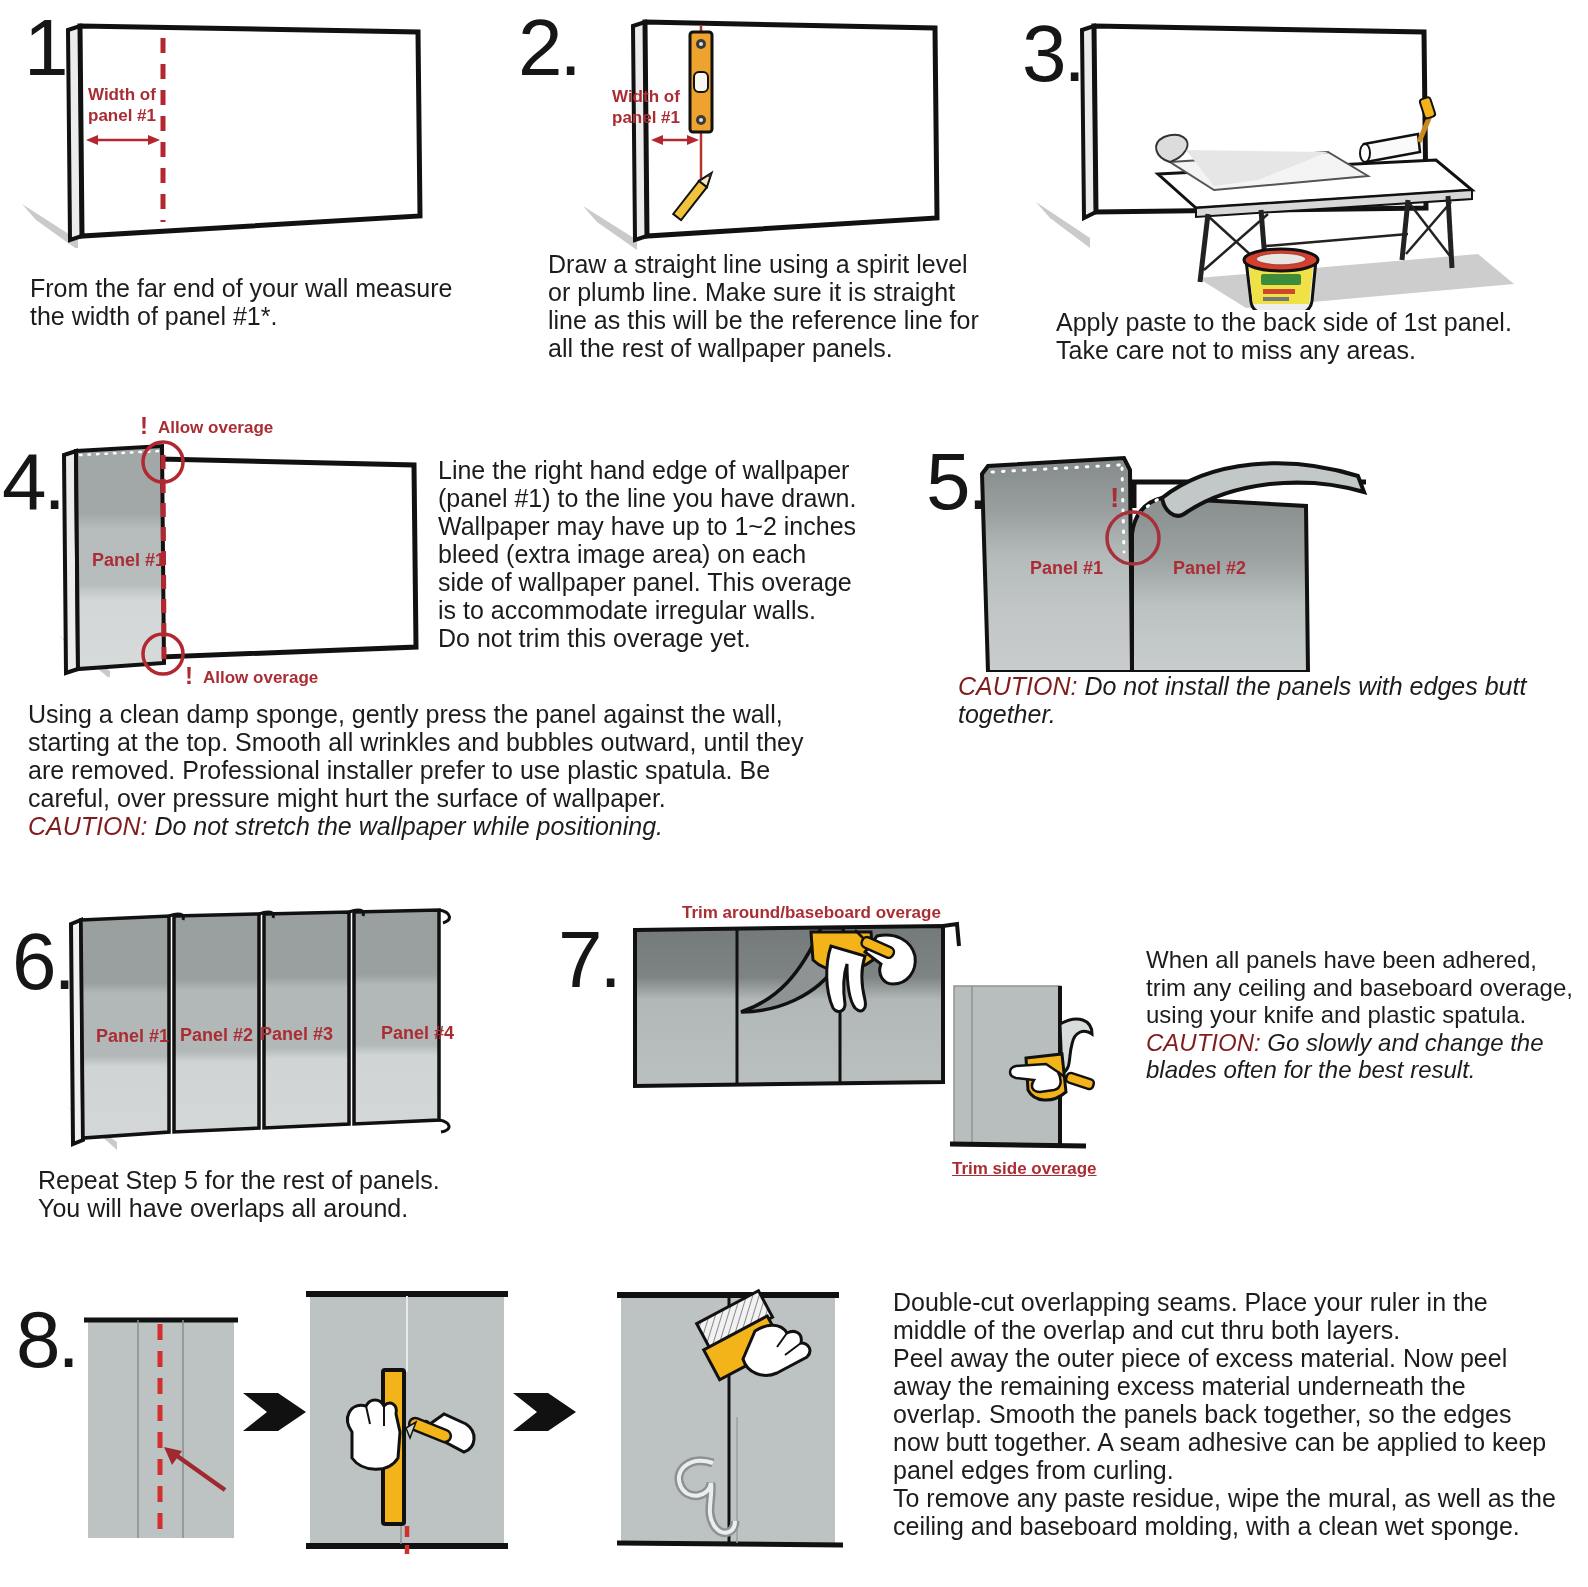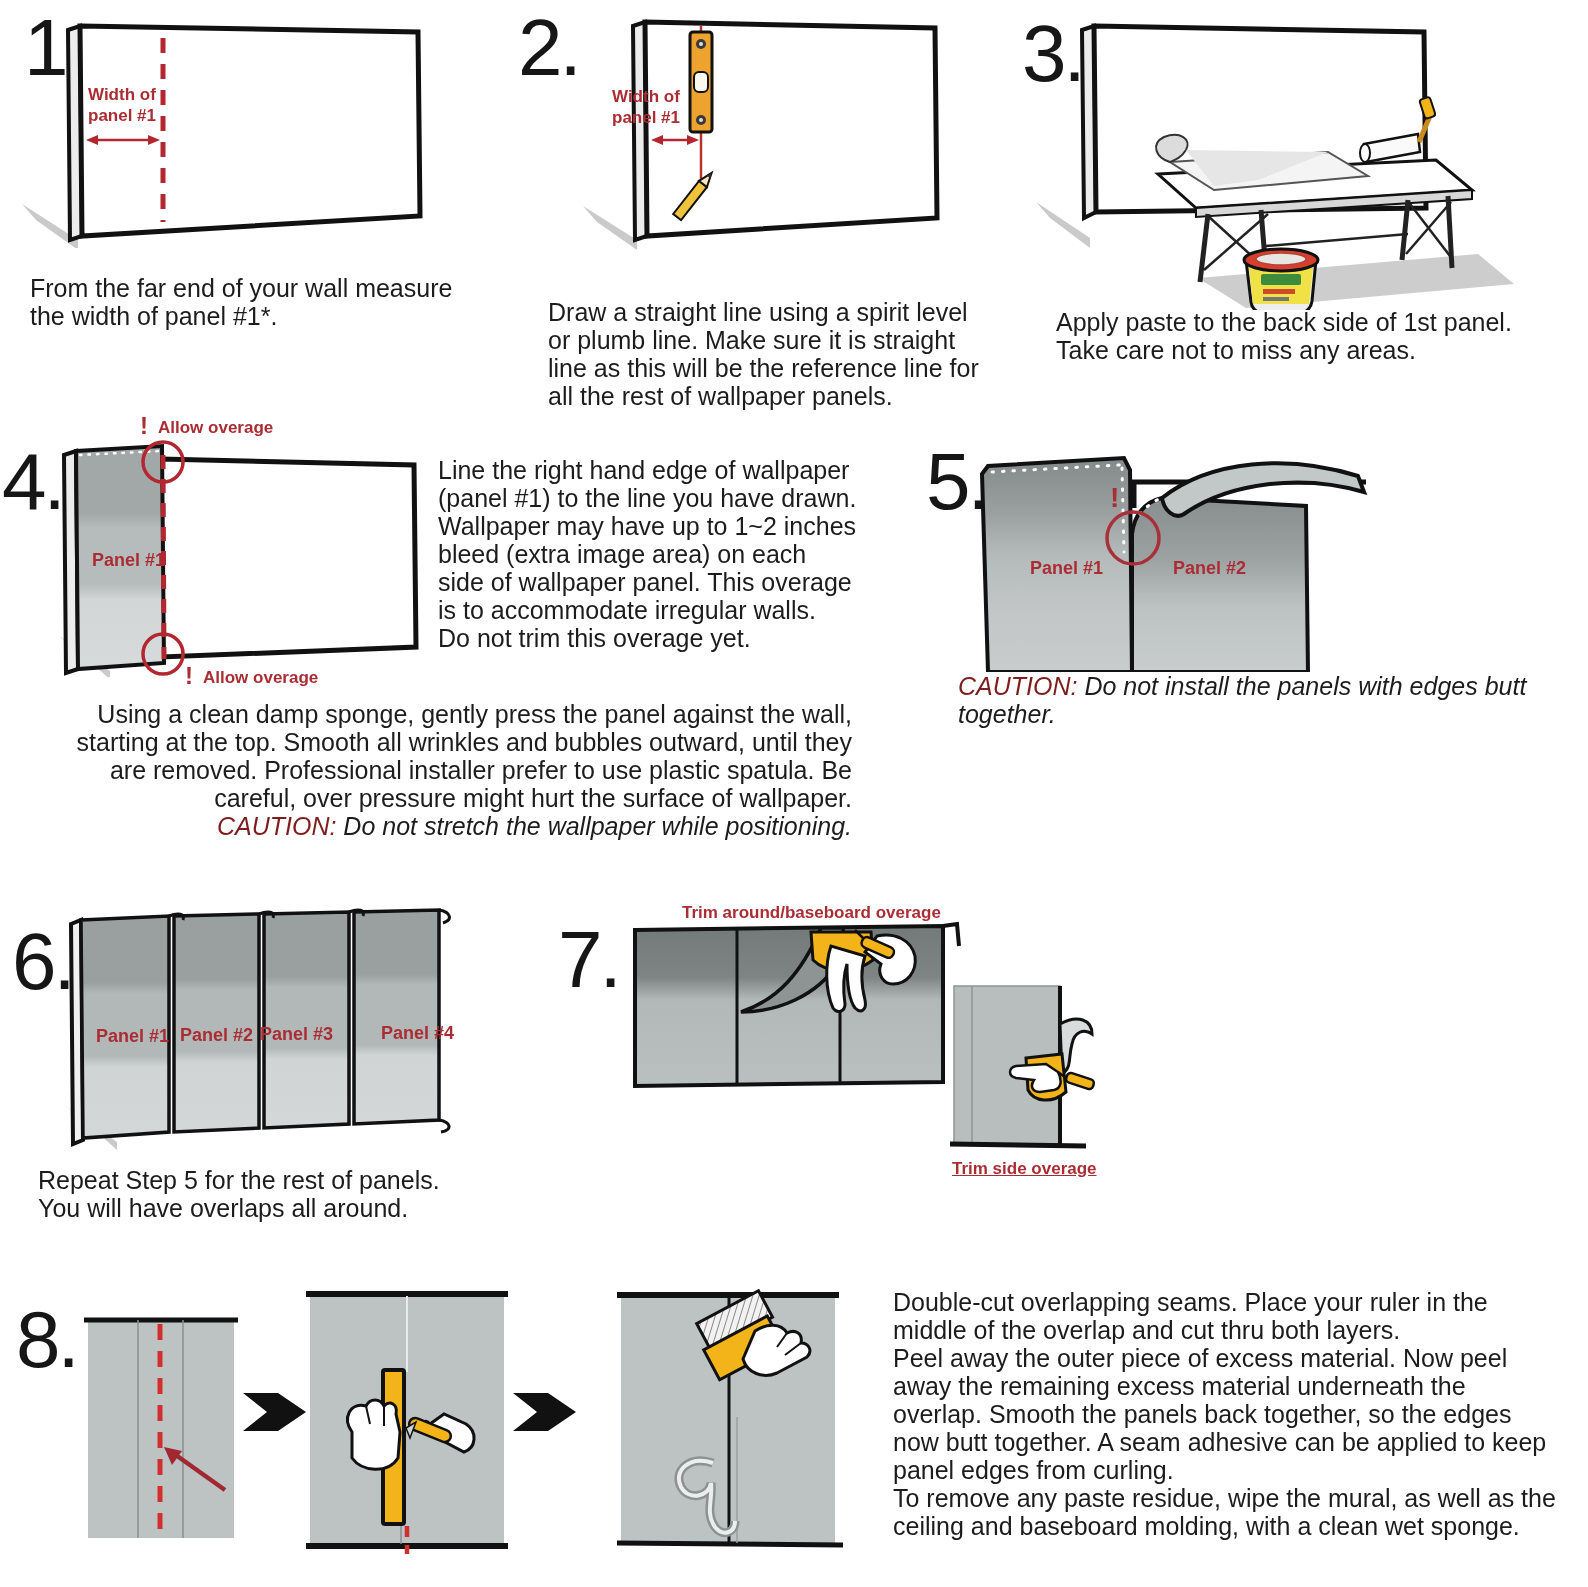--- a/index.html
+++ b/index.html
@@ -56,21 +56,21 @@
       <polygon points="-2,-9 2,-9 0,-14" fill="#333"></polygon>
     </g>
     <g stroke="#b22730" stroke-width="2.5">
       <line x1="82" y1="130" x2="120" y2="130"></line>
       <polygon points="76,130 88,125 88,135" fill="#b22730" stroke="none"></polygon>
       <polygon points="124,130 112,125 112,135" fill="#b22730" stroke="none"></polygon>
     </g>
   </svg>
   <div class="red-label" style="left:612px;top:86px;">Width of
 panel #1</div>
-  <div class="body-text" style="left:548px;top:250px;width:470px;margin-top:48px;">Draw a straight line using a spirit level
+  <div class="body-text" style="left:548px;top:250px;width:470px;">Draw a straight line using a spirit level
 or plumb line. Make sure it is straight
 line as this will be the reference line for
 all the rest of wallpaper panels.</div>
 
   <div class="step-num" style="left:1022px;top:14px;">3.</div>
   <svg style="left:1018px;top:10px;" width="500" height="300" viewBox="0 0 500 300">
     <polygon points="18,192 72,228 72,238 32,208" fill="#cacaca"></polygon>
     <polygon points="64,20 76,16 78,202 66,208" fill="#ececec" stroke="#111" stroke-width="4"></polygon>
     <polygon points="76,16 406,22 408,198 78,202" fill="#fff" stroke="#111" stroke-width="5"></polygon>
     <polygon points="180,268 460,244 496,274 228,298" fill="#cdcdcd"></polygon>
@@ -141,21 +141,21 @@
   <div class="bang" style="left:185px;top:662px;font-size:24px;">!</div>
   <div class="red-label" style="left:203px;top:667px;">Allow overage</div>
   <div class="red-label" style="left:92px;top:550px;font-size:18px;">Panel #1</div>
   <div class="body-text" style="left:438px;top:456px;width:460px;">Line the right hand edge of wallpaper
 (panel #1) to  the line you have drawn.
 Wallpaper may have  up to 1~2 inches
 bleed (extra image area) on each
 side of wallpaper panel. This overage
 is to accommodate irregular walls.
 Do not trim this overage yet.</div>
-  <div class="body-text" style="left:22px;top:700px;width:830px;text-align:right;"><span>Using a clean damp sponge, gently press the panel against the wall,
+  <div class="body-text" style="left:28px;top:700px;width:830px;"><span>Using a clean damp sponge, gently press the panel against the wall,
 starting at the top. Smooth all wrinkles and bubbles outward, until they
 are removed. Professional installer prefer to use plastic spatula. Be
 careful, over pressure might hurt the surface of wallpaper.
 </span><span class="c-label">CAUTION:</span><span class="caution"> Do not stretch the wallpaper while positioning.</span></div>
 
   <div class="step-num" style="left:926px;top:442px;">5.</div>
   <svg style="left:972px;top:430px;" width="404" height="242" viewBox="0 0 404 242">
     <defs>
       <linearGradient id="g5a" x1="0" y1="0" x2="0" y2="1">
         <stop offset="0" stop-color="#848a8a"></stop>
@@ -258,20 +258,25 @@
     </g>
     <g>
       <path d="M66,86 C58,88 58,96 66,98 L84,100 C80,106 82,112 90,112 L104,110 C112,108 112,100 108,92 L96,84 Z" fill="#fff" stroke="#111" stroke-width="2.5"></path>
     </g>
     <g>
       <rect x="116" y="96" width="28" height="10" rx="4" transform="rotate(18 130 101)" fill="#f2b419" stroke="#111" stroke-width="2.5"></rect>
       <line x1="116" y1="98" x2="108" y2="92" stroke="#111" stroke-width="2.5"></line>
     </g>
   </svg>
   <div class="red-label" style="left:952px;top:1158px;font-size:17px;text-decoration:underline;">Trim side overage</div>
+  <div class="body-text body-sm" style="left:1146px;top:946px;width:442px;"><span>When all panels have been adhered,
+trim any ceiling and baseboard overage,
+using your knife and plastic spatula.
+</span><span class="c-label">CAUTION:</span><span class="caution"> Go slowly and change the
+blades often for the best result.</span></div>
 
   <div class="step-num" style="left:16px;top:1300px;">8.</div>
   <svg style="left:80px;top:1310px;" width="162" height="234" viewBox="0 0 162 234">
     <rect x="8" y="10" width="146" height="218" fill="#bdc3c3"></rect>
     <line x1="4" y1="10" x2="158" y2="10" stroke="#111" stroke-width="5"></line>
     <line x1="58" y1="10" x2="58" y2="228" stroke="#8a8f8f" stroke-width="1.5"></line>
     <line x1="103" y1="10" x2="103" y2="228" stroke="#8a8f8f" stroke-width="1.5"></line>
     <line x1="80" y1="14" x2="80" y2="226" stroke="#d12e2e" stroke-width="5" stroke-dasharray="16 11"></line>
     <g>
       <line x1="145" y1="180" x2="93" y2="143" stroke="#a02830" stroke-width="4.5"></line>

